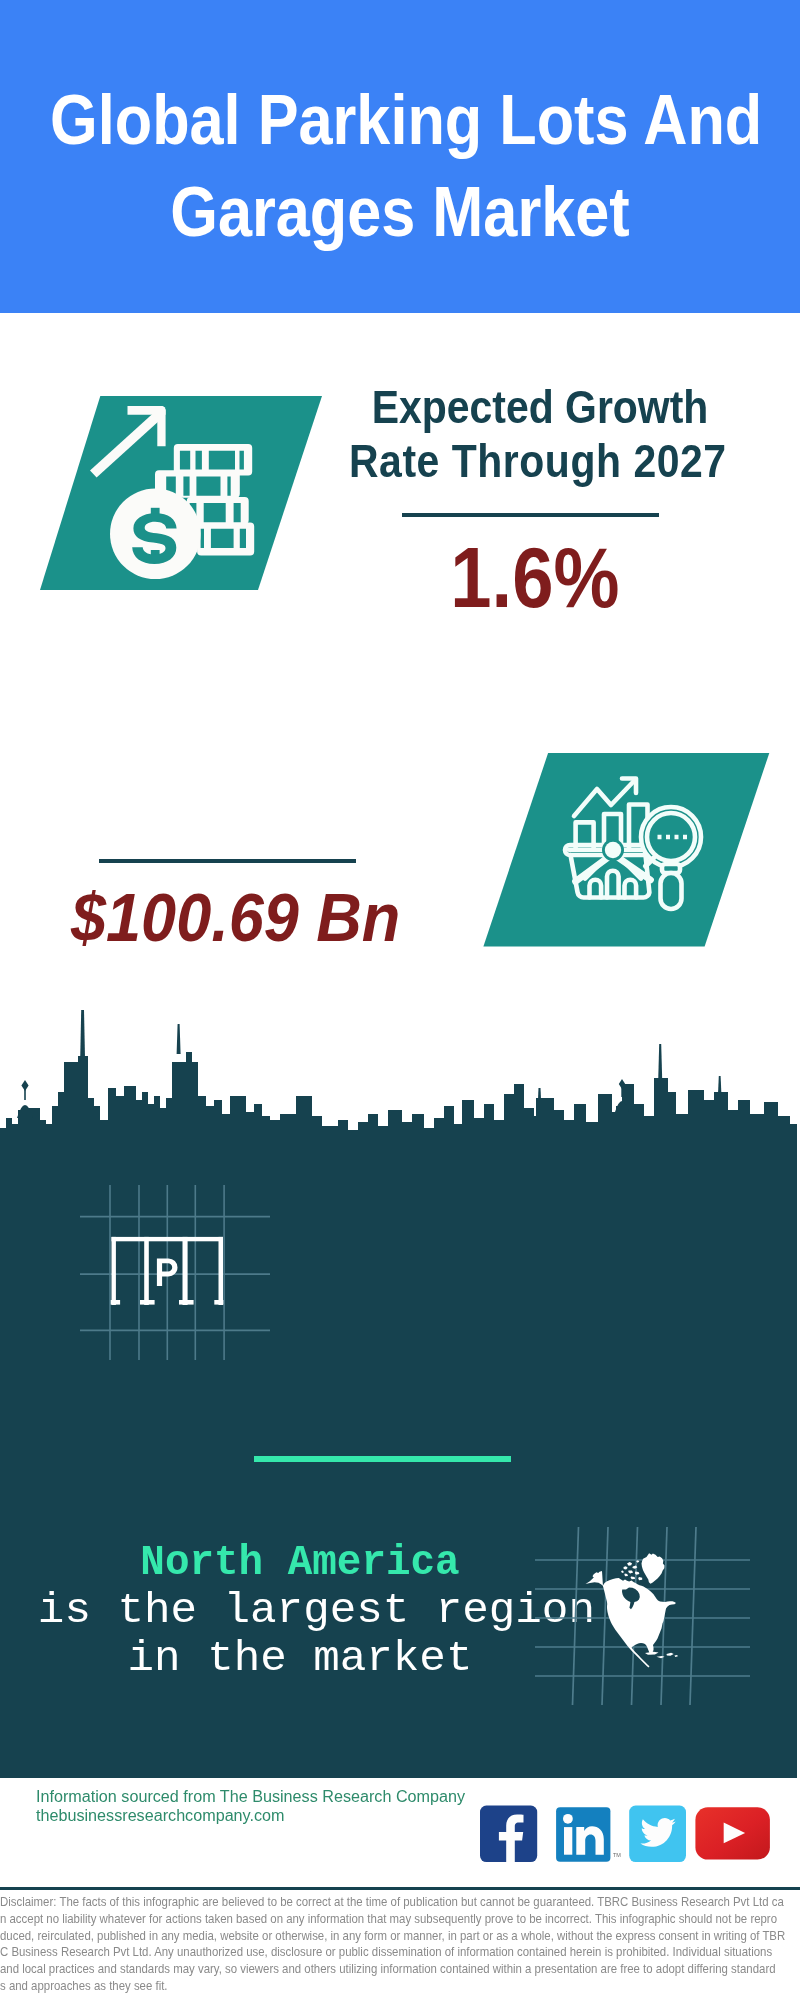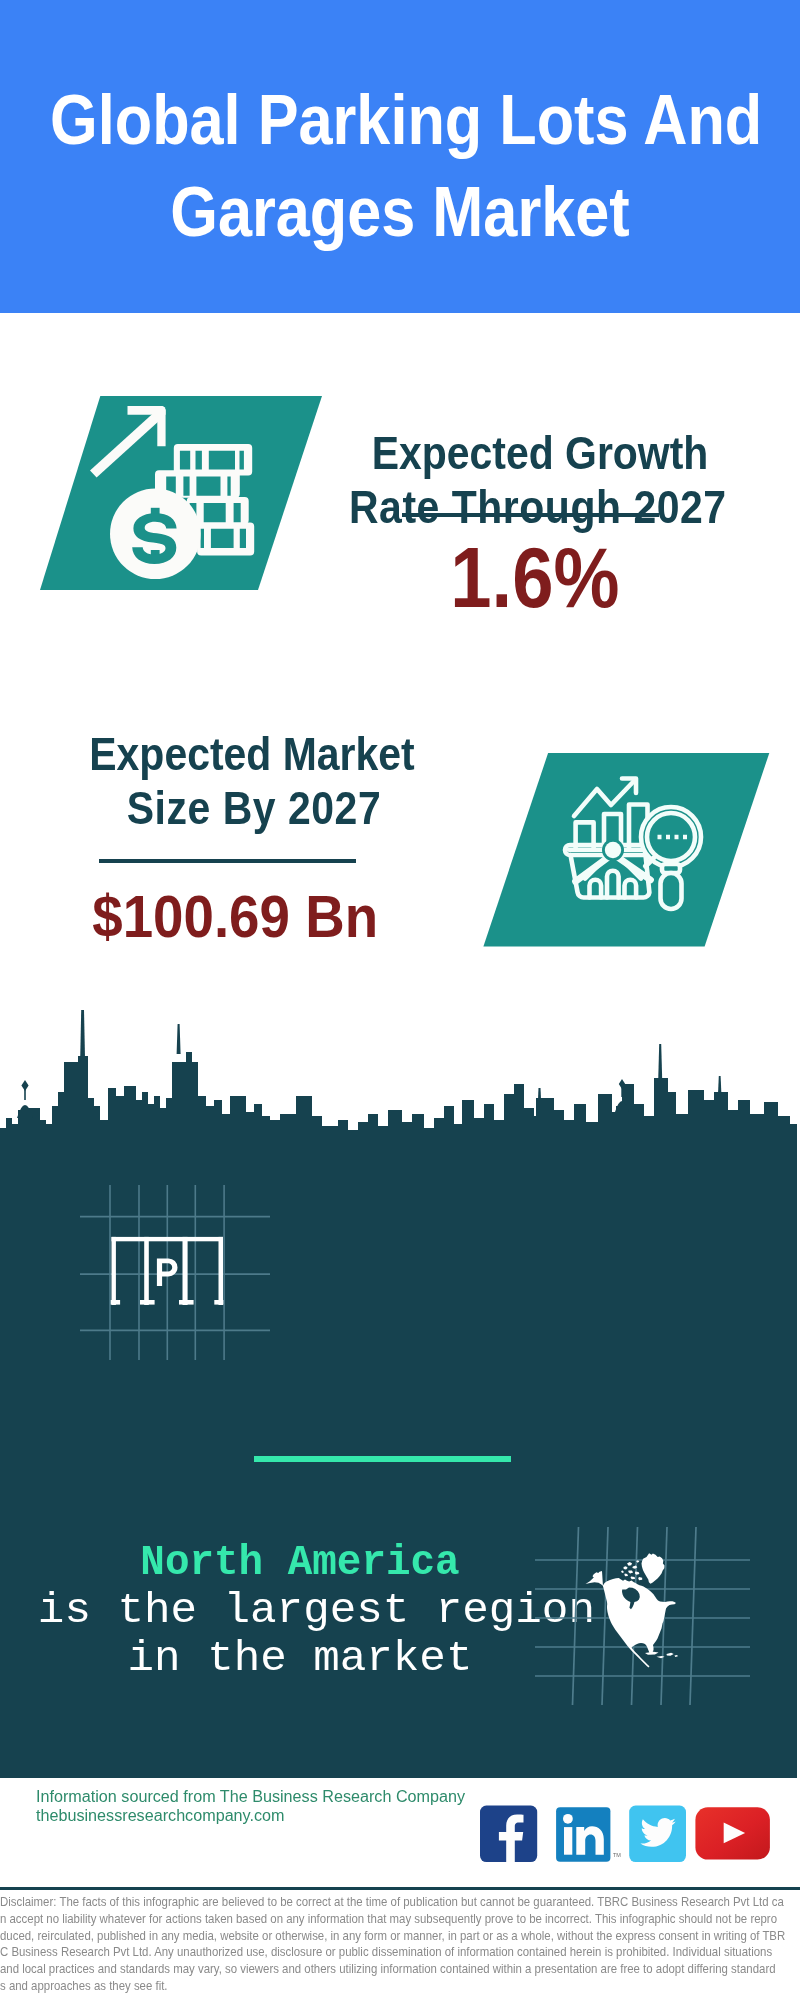--- a/index.html
+++ b/index.html
@@ -22,21 +22,21 @@
   
   .stat-title{position:absolute;color:#16424F;font-size:46px;font-weight:bold;
               line-height:54px;text-align:center;}
   .stat-title > div{transform:scaleX(0.89);white-space:nowrap;}
   .stat-title > div.wide{letter-spacing:0.6px;position:relative;left:-13px;}
   .stat-title > div.wide2{letter-spacing:0.6px;position:relative;left:2px;}
   .rule{position:absolute;background:#16424F;height:4px;width:257px;}
   .stat-value{position:absolute;color:#7f1d1d;text-align:center;white-space:nowrap;}
   .stat-value.v1{font-size:85px;line-height:85px;font-weight:600;}
   .stat-value.v1 span{display:inline-block;transform:scaleX(0.873);}
-  .stat-value.v2{font-size:59px;line-height:77px;font-weight:bold;}
+  .stat-value.v2{font-size:68px;line-height:77px;font-weight:bold;font-style:italic;}
   .stat-value.v2 span{display:inline-block;transform:scaleX(0.927);}
 
   
   .dark{position:absolute;left:0;top:1140px;width:797px;height:638px;background:#16424F;}
   .skyline{position:absolute;left:0;width:797px;}
 
   .green-rule{position:absolute;background:#35E8AC;height:5px;}
   .dk-block{position:absolute;text-align:center;font-size:34px;line-height:38.1px;color:#fff;}
   .dk-block > div{display:block;}
   .dk-block > div{white-space:nowrap;transform:scaleX(0.885);}
@@ -105,31 +105,27 @@
                    c9.4,1.1 12.3,2.5 12.3,5.7 c0,3.7 -4.4,6.2 -11.0,6.2 c-7.1,0 -11.5,-2.9 -11.8,-7.3
                    h-10.5 c0.3,10.1 9.0,16.7 22.2,16.7 c13.2,0 21.9,-6.6 21.9,-16.2
                    c0,-8.6 -6.1,-12.9 -19.6,-14.4 c-9.2,-1.1 -12.0,-2.5 -12.0,-5.6
                    c0,-3.4 4.2,-5.9 10.4,-5.9 c6.6,0 10.8,2.8 11.1,6.7 h10.4
                    c-0.3,-9.5 -8.5,-15.3 -20.7,-15.3 Z"></path>
         </g>
       </g>
     </svg>
   </div>
 
-  <div class="stat-title" style="left:340px;top:380px;width:400px;margin-top:46px;">
+  <div class="stat-title" style="left:340px;top:380px;width:400px;">
     <div>Expected Growth</div>
     <div class="wide">Rate Through 2027</div>
   </div>
   <div class="rule" style="left:402px;top:513px;"></div>
   <div class="stat-value v1" style="left:335px;top:535px;width:400px;"><span>1.6%</span></div>
 
-  <div class="stat-title" style="left:52px;top:727px;width:400px;">
-    <div>Expected Market</div>
-    <div class="wide2">Size By 2027</div>
-  </div>
   <div class="rule" style="left:99px;top:859px;"></div>
   <div class="stat-value v2" style="left:52px;top:879px;width:367px;"><span>$100.69 Bn</span></div>
 
   <div class="paral" style="left:481px;top:750px;width:292px;height:198px;">
     <svg width="292" height="198" viewBox="0 0 292 198">
       <polygon points="67.1,3 288.3,3 223.6,196.4 2.4,196.4" fill="#1B918A"></polygon>
       <g transform="translate(83,26)" fill="none" stroke="#F2FDFA" stroke-width="4.6" stroke-linecap="round" stroke-linejoin="round">
 
         <polyline points="10,40 33,13 47,29 69.5,5.5"></polyline>
         <polyline points="58,2.5 72,2.5 72,17"></polyline>

